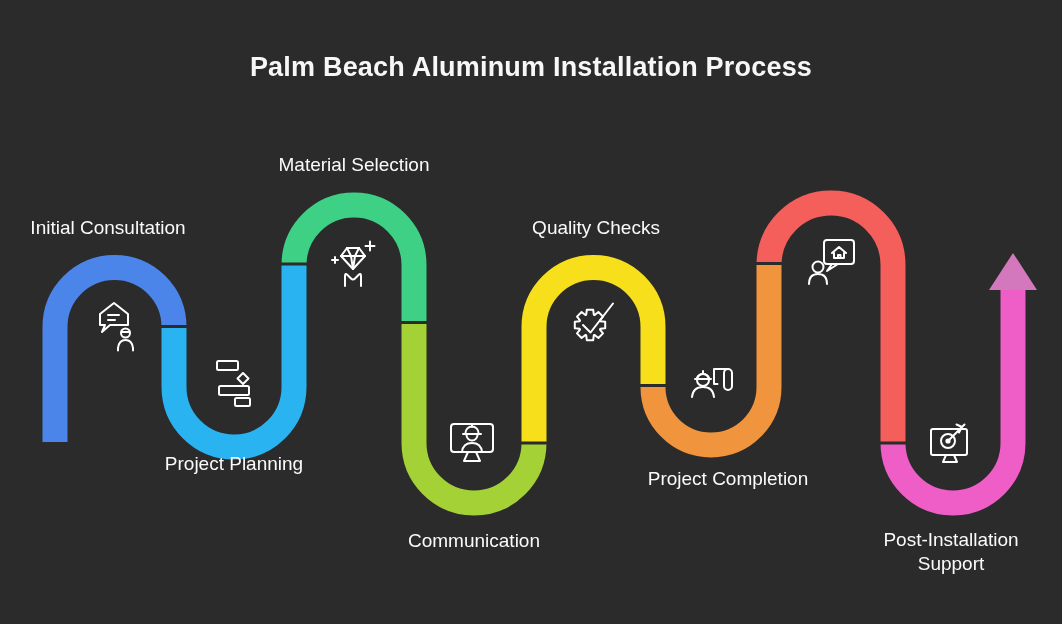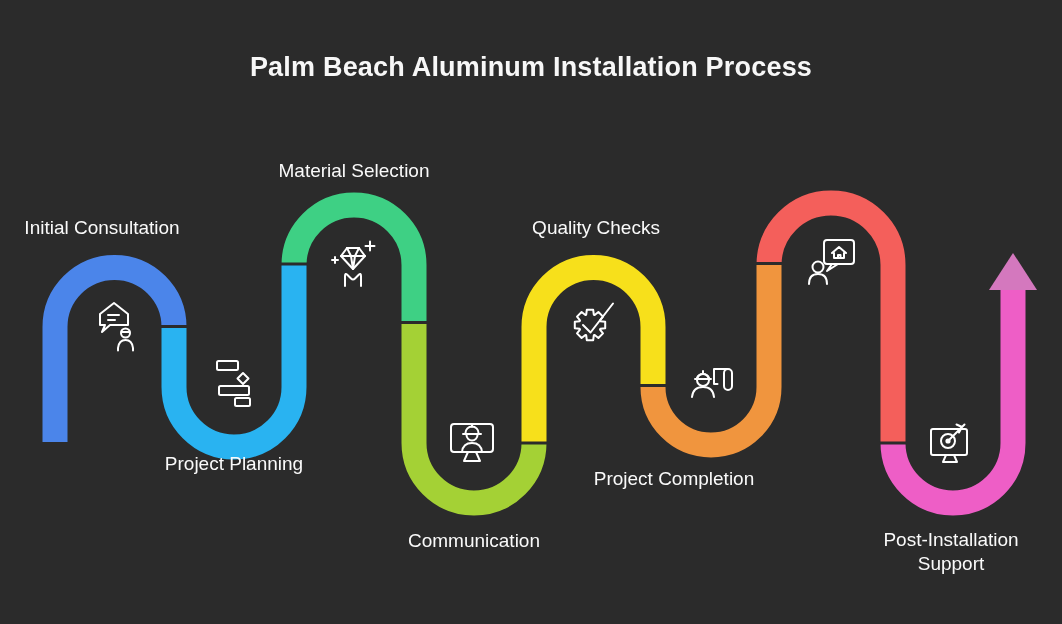--- a/index.html
+++ b/index.html
@@ -120,21 +120,21 @@
       <g fill="none" stroke="#fff" stroke-width="2" stroke-linecap="round" stroke-linejoin="round">
         <rect x="3" y="7" width="36" height="26" rx="2"></rect>
         <path d="M18,33 L15,40 H29 L26,33"></path>
         <circle cx="20" cy="19" r="7"></circle>
         <circle cx="20" cy="19" r="1.6" fill="#fff"></circle>
         <path d="M20,19 L34,5 M28.5,2.5 L34,5 L31,10.5 M34,5 L36.5,2.5"></path>
       </g>
     </svg>
   </svg>
 
-  <div class="step-label" style="left:102px;top:216px">Initial Consultation</div>
+  <div class="step-label" style="left:108px;top:216px">Initial Consultation</div>
   <div class="step-label" style="left:234px;top:452px">Project Planning</div>
-  <div class="step-label" style="left:354px;top:159px">Material Selection</div>
+  <div class="step-label" style="left:354px;top:153px">Material Selection</div>
   <div class="step-label" style="left:474px;top:529px">Communication</div>
   <div class="step-label" style="left:596px;top:216px">Quality Checks</div>
-  <div class="step-label" style="left:674px;top:467px">Project Completion</div>
+  <div class="step-label" style="left:728px;top:467px">Project Completion</div>
   <div class="step-label wrap" style="left:951px;top:528px">Post-Installation Support</div>
 
 </div>
 
 </body></html>

